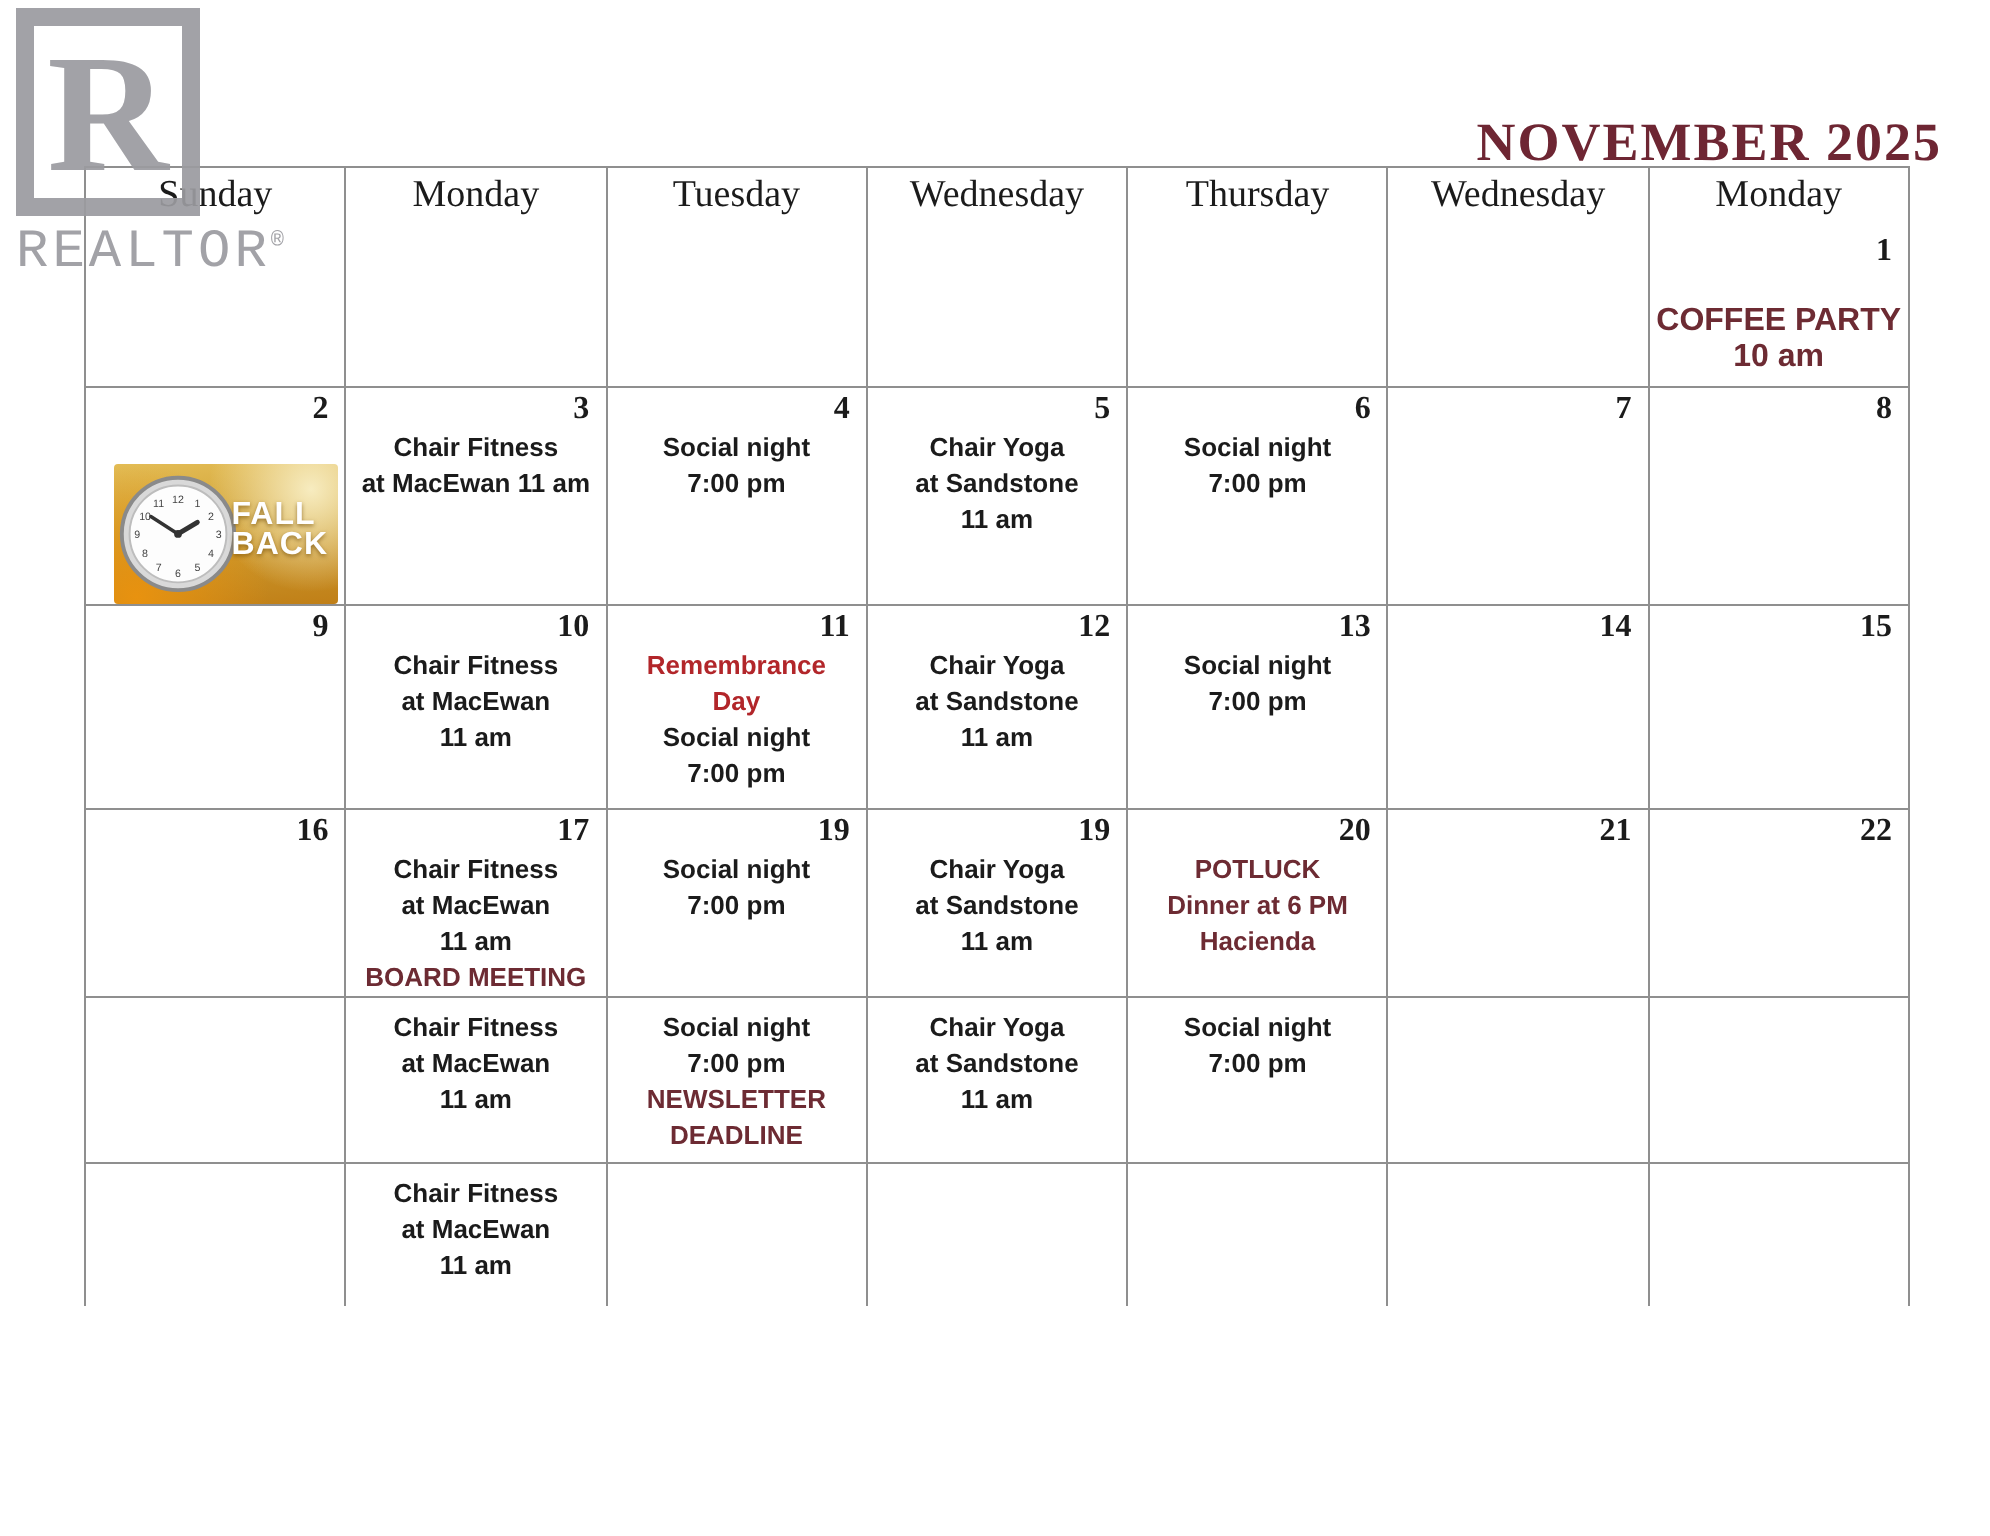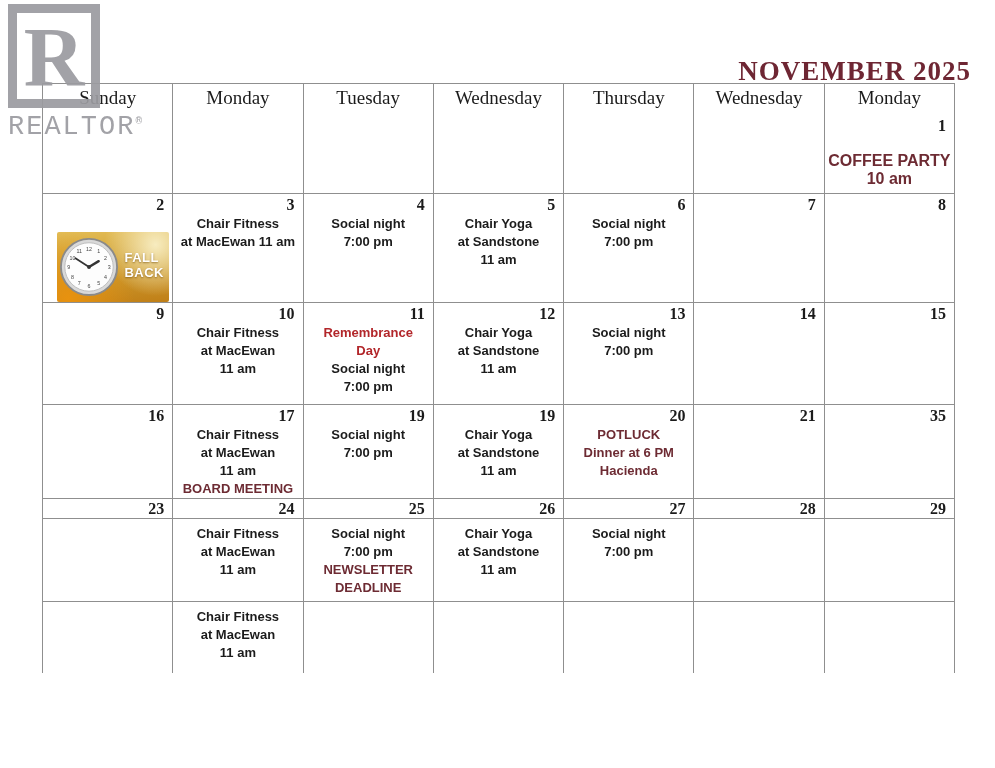--- a/index.html
+++ b/index.html
@@ -48,21 +48,21 @@
 
   
   .fallback{position:relative;width:112px;height:70px;margin:18px 0 0 14px;border-radius:2px;
             overflow:hidden;
             background:
               radial-gradient(circle at 88% 18%, #f7ecc0 0%, rgba(247,236,192,0) 45%),
               radial-gradient(circle at 10% 95%, #e8920f 0%, rgba(232,146,15,0) 55%),
               linear-gradient(175deg,#e3bc55 0%,#cfa034 45%,#c07f17 100%);}
   .fallback svg{position:absolute;left:1px;top:3px;}
   .fb-text{position:absolute;right:5px;top:18px;color:#ffffff;text-align:left;
-           font-weight:bold;font-size:13px;line-height:15px;letter-spacing:.5px;
+           font-weight:bold;font-size:16px;line-height:15px;letter-spacing:.5px;
            text-shadow:0 1px 2px rgba(110,70,0,.65);}
 </style>
 </head>
 <body>
 
 <div class="page">
 
   <div class="logo">
     <div class="logo-box">
       <span>R</span>
@@ -245,31 +245,22 @@
             <div class="events">
               <div class="c-maroon">POTLUCK</div>
               <div class="c-maroon">Dinner at 6 PM</div>
               <div class="c-maroon">Hacienda</div>
             </div>
           </td>
           <td>
             <div class="date">21</div>
           </td>
           <td>
-            <div class="date">35</div>
-          </td>
-        </tr>
-        <tr class="strip wk4s">
-          <td class="strip-cell">23</td>
-          <td class="strip-cell">24</td>
-          <td class="strip-cell">25</td>
-          <td class="strip-cell">26</td>
-          <td class="strip-cell">27</td>
-          <td class="strip-cell">28</td>
-          <td class="strip-cell">29</td>
+            <div class="date">22</div>
+          </td>
         </tr>
         <tr class="evrow wk4e">
           <td></td>
           <td>
             <div class="events">
               <div class="c-black">Chair Fitness</div>
               <div class="c-black">at MacEwan</div>
               <div class="c-black">11 am</div>
             </div>
           </td>

